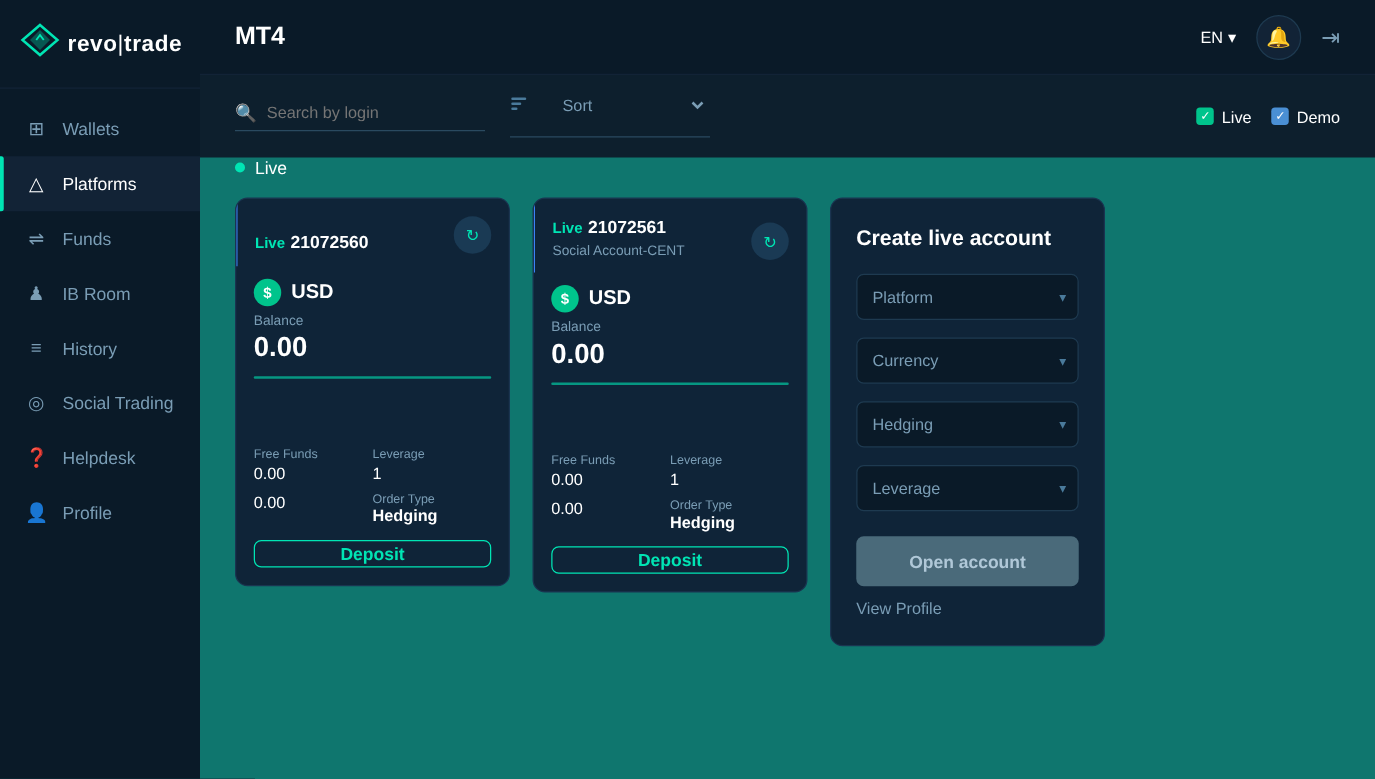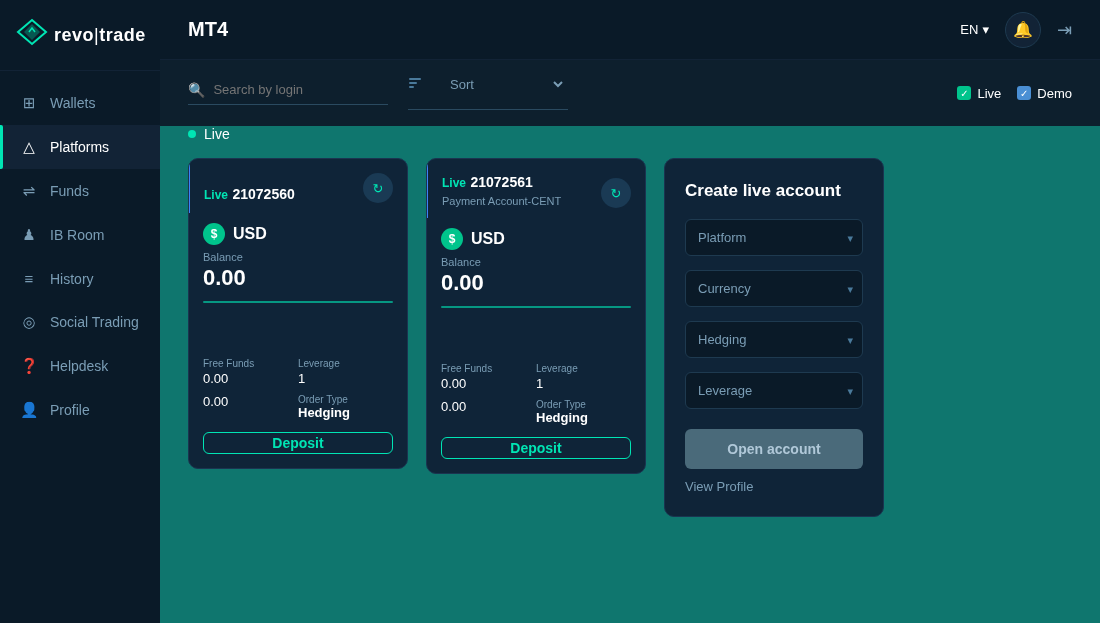--- a/index.html
+++ b/index.html
@@ -573,21 +573,21 @@
         <button class="deposit-btn">Deposit</button>
       </div>
 
       <div class="account-card">
         <div class="card-header">
           <div class="card-account-info">
             <div>
               <span class="card-live-badge">Live</span>
               <span style="color:#fff;font-size:14px;font-weight:700;">21072561</span>
             </div>
-            <div class="card-account-type">Payment Account-CENT</div>
+            <div class="card-account-type">Social Account-CENT</div>
           </div>
           <button class="card-refresh">
             <span>↻</span>
           </button>
         </div>
         <div class="card-currency">
           <div class="currency-icon">$</div>
           <span class="currency-name">USD</span>
         </div>
         <div class="balance-label">Balance</div>

